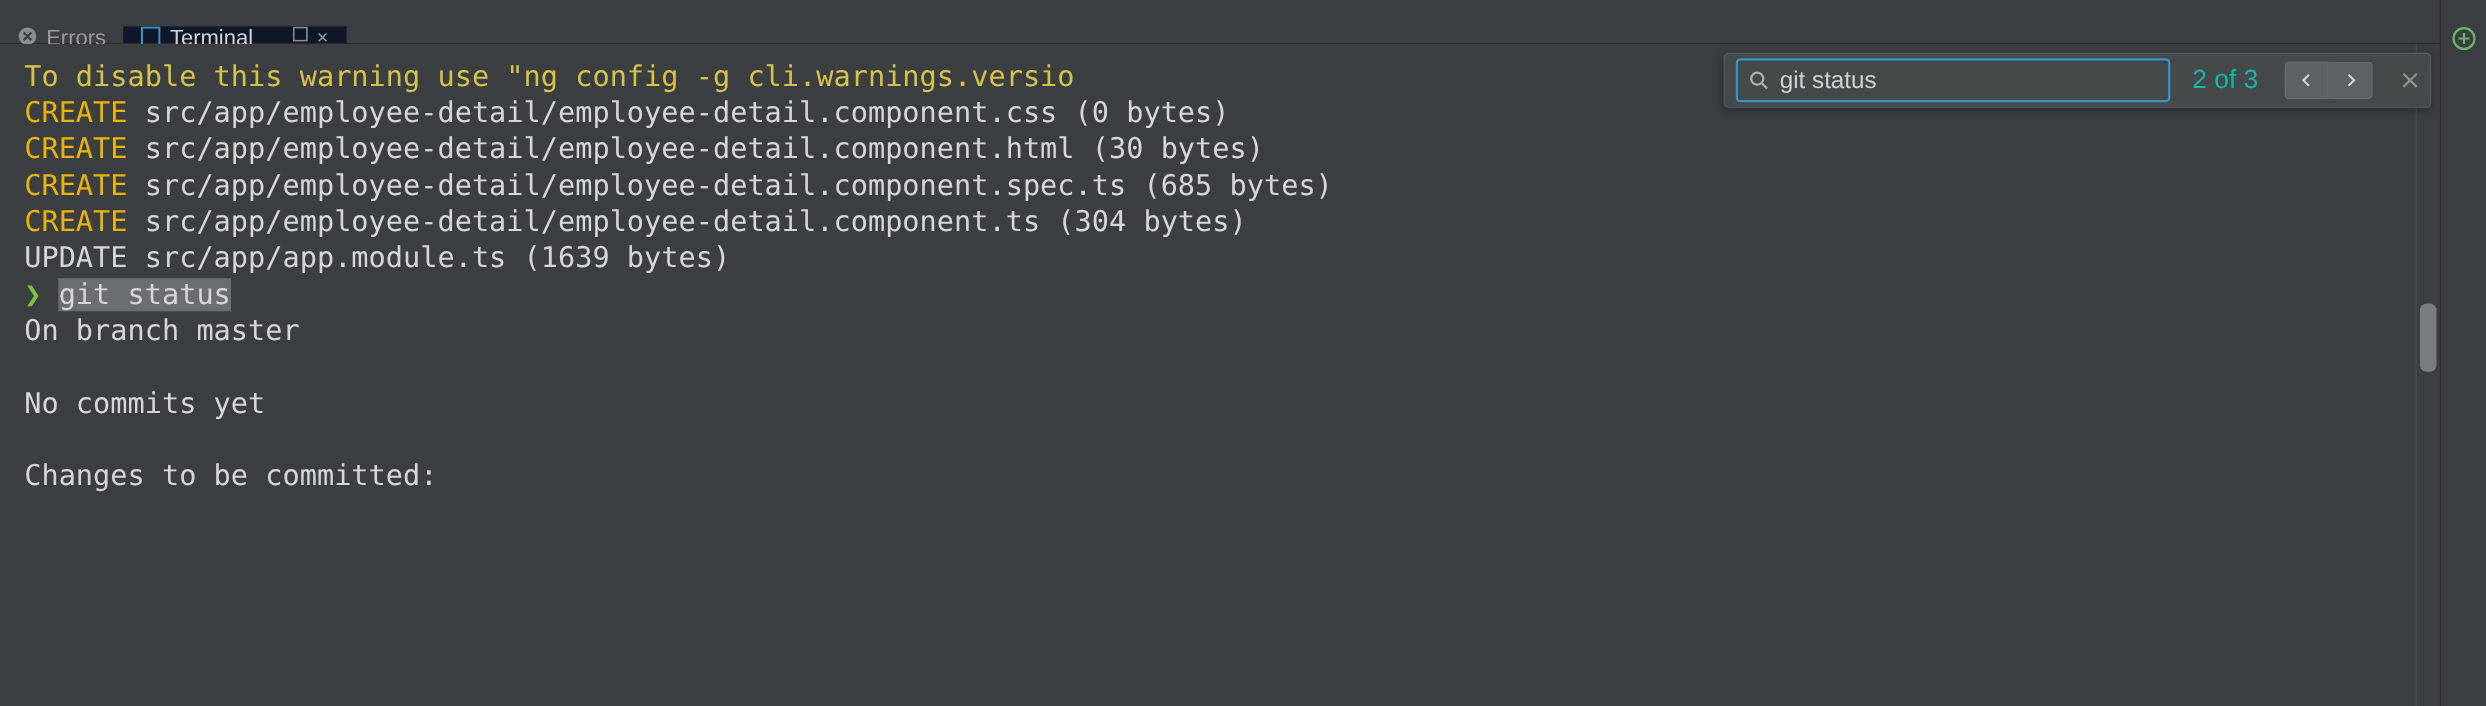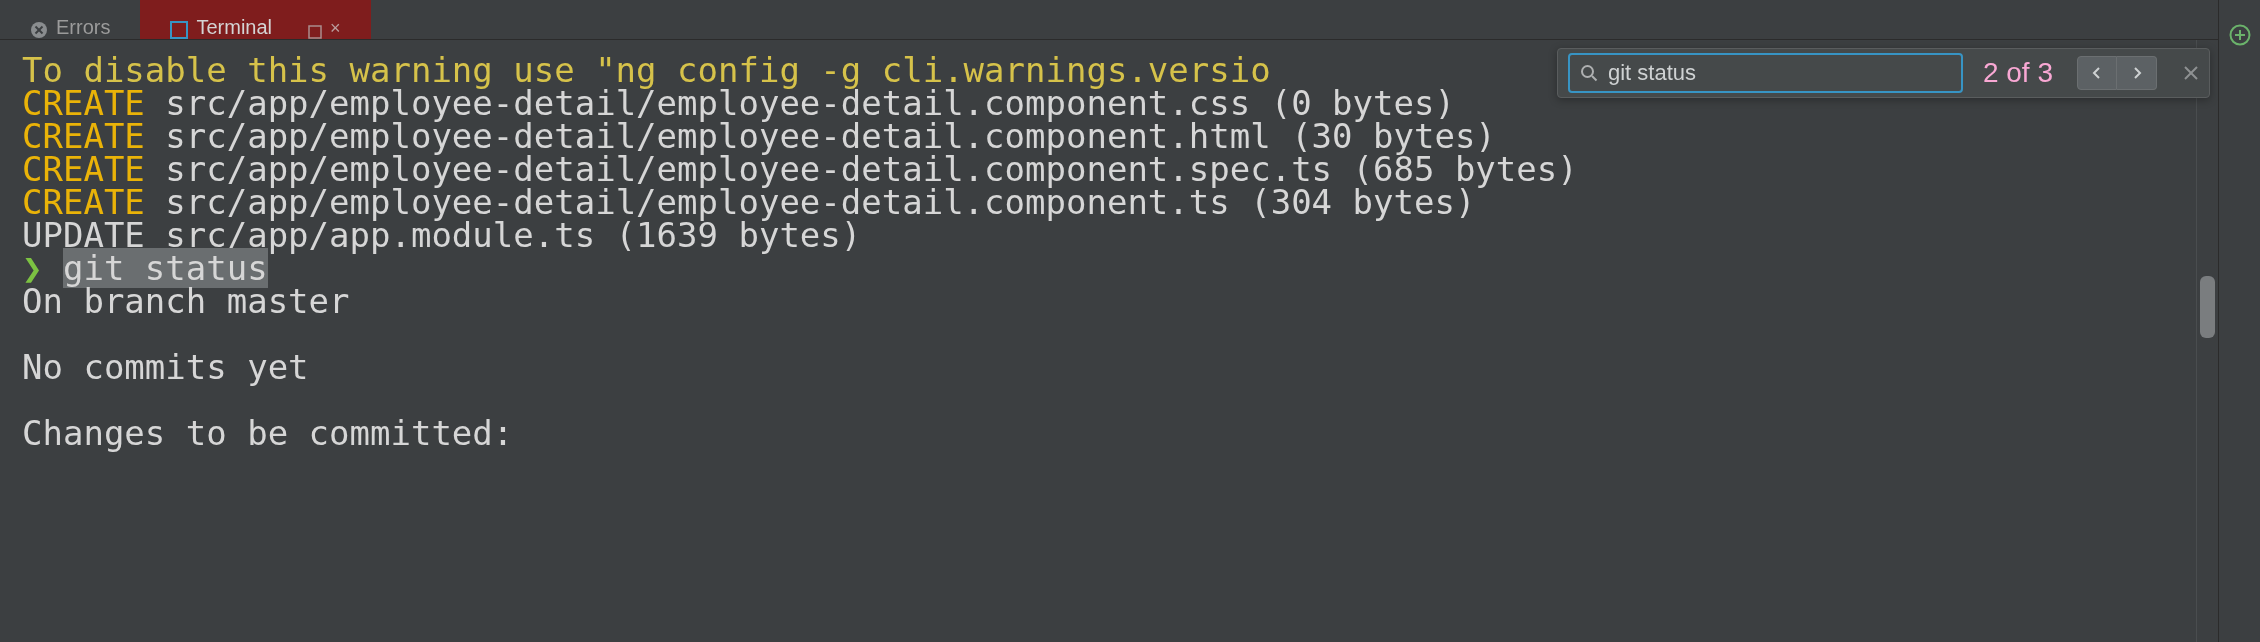--- a/index.html
+++ b/index.html
@@ -3,42 +3,42 @@
 <meta charset="utf-8">
 <style>
   * { margin: 0; padding: 0; box-sizing: border-box; }
   html, body { width: 100%; height: 100%; background: #3c3f41; font-family: "Segoe UI", Arial, sans-serif; color: #bbb; overflow: hidden; }
 
   .app { display: flex; flex-direction: row; width: 2260px; height: 642px; }
 
   .main-column { flex: 1; display: flex; flex-direction: column; min-width: 0; }
 
   .tab-bar { height: 40px; background: #3c3f41; display: flex; align-items: stretch; border-bottom: 1px solid #2b2b2b; }
-  .tab { display: flex; align-items: flex-end; gap: 8px; padding: 0 30px; color: #9b9b9b; font-size: 20px; cursor: pointer; user-select: none; }
-  .tab.active { background: #7f1d1d; color: #d4d4d4; }
+  .tab { display: flex; align-items: flex-start; gap: 8px; padding: 0 16px; color: #9b9b9b; font-size: 20px; cursor: pointer; user-select: none; margin-top: 24px; }
+  .tab.active { background: #0f172a; color: #d4d4d4; }
   .tab .tab-icon { display: inline-flex; }
   .tab .spacer { width: 20px; }
   .tab .win-icon { display: inline-flex; opacity: .7; }
   .tab .close-x { font-size: 18px; opacity: .7; }
 
   .content-wrap { position: relative; flex: 1; display: flex; overflow: hidden; }
 
-  .terminal { flex: 1; background: #3c3f41; padding: 14px 22px 10px 22px; font-family: "Menlo", "Consolas", "DejaVu Sans Mono", monospace; font-size: 34px; line-height: 33px; color: #d6d6d6; white-space: pre; overflow: hidden; }
+  .terminal { flex: 1; background: #3c3f41; padding: 14px 22px 10px 22px; font-family: "Menlo", "Consolas", "DejaVu Sans Mono", monospace; font-size: 26px; line-height: 33px; color: #d6d6d6; white-space: pre; overflow: hidden; }
   .yellow   { color: #d6c24a; }
   .green    { color: #eab308; }
   .prompt   { color: #7cc242; }
   .hl       { background: #6a6e70; }
   .row { display: block; }
   .blank { height: 33px; }
 
   
   .find-bar { position: absolute; right: 8px; top: 8px; height: 50px; background: #45494a; border: 1px solid #5a5d5e; border-radius: 4px; display: flex; align-items: center; padding: 0 10px; gap: 20px; box-shadow: 0 2px 8px rgba(0,0,0,.3); z-index: 5; }
   .find-field { display: flex; align-items: center; gap: 10px; border: 2px solid #3794c4; border-radius: 4px; height: 40px; padding: 0 10px 0 10px; min-width: 395px; background: #45494a; }
   .find-field input { border: 0; outline: 0; background: transparent; color: #cfd2d3; font-size: 22px; flex: 1; }
-  .find-count { color: #f9a8d4; font-size: 28px; padding-right: 4px; }
+  .find-count { color: #14b8a6; font-size: 24px; padding-right: 4px; }
   .find-nav { display: flex; gap: 0; }
   .nav-btn { width: 40px; height: 34px; background: #5c6164; border: 1px solid #6b6f71; display: flex; align-items: center; justify-content: center; cursor: pointer; }
   .nav-btn:first-child { border-radius: 4px 0 0 4px; }
   .nav-btn:last-child  { border-radius: 0 4px 4px 0; border-left: 0; }
   .find-close { margin-left: 6px; cursor: pointer; opacity: .7; }
 
   
   .vscroll { width: 22px; background: #3c3f41; border-left: 1px solid #4a4d4f; position: relative; }
   .vscroll .thumb { position: absolute; left: 3px; right: 3px; top: 236px; height: 62px; background: #7a7d7f; border-radius: 6px; }
 

